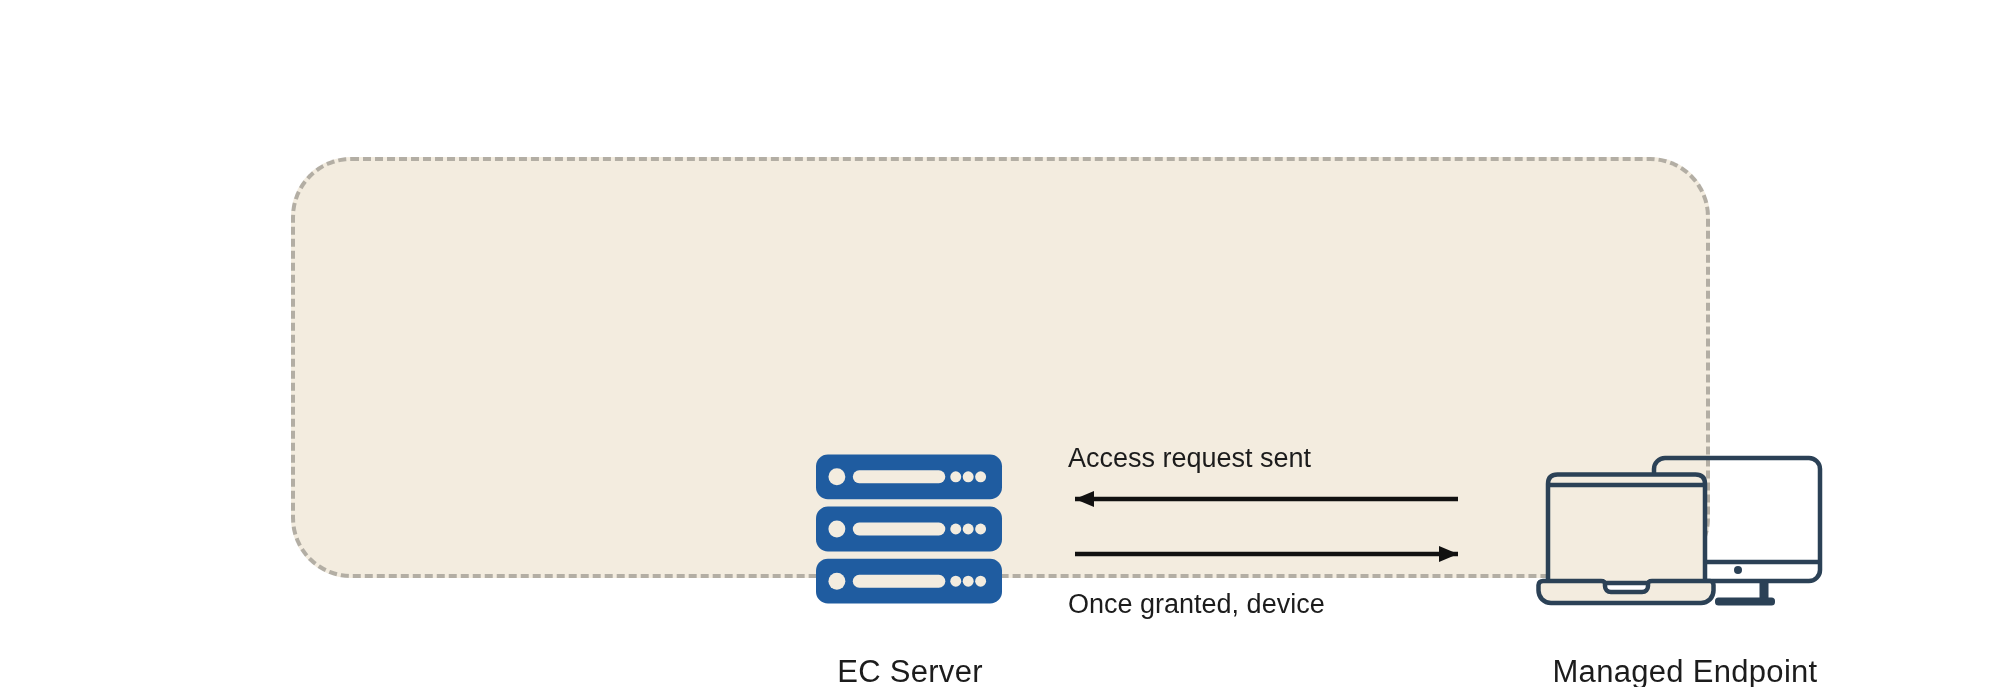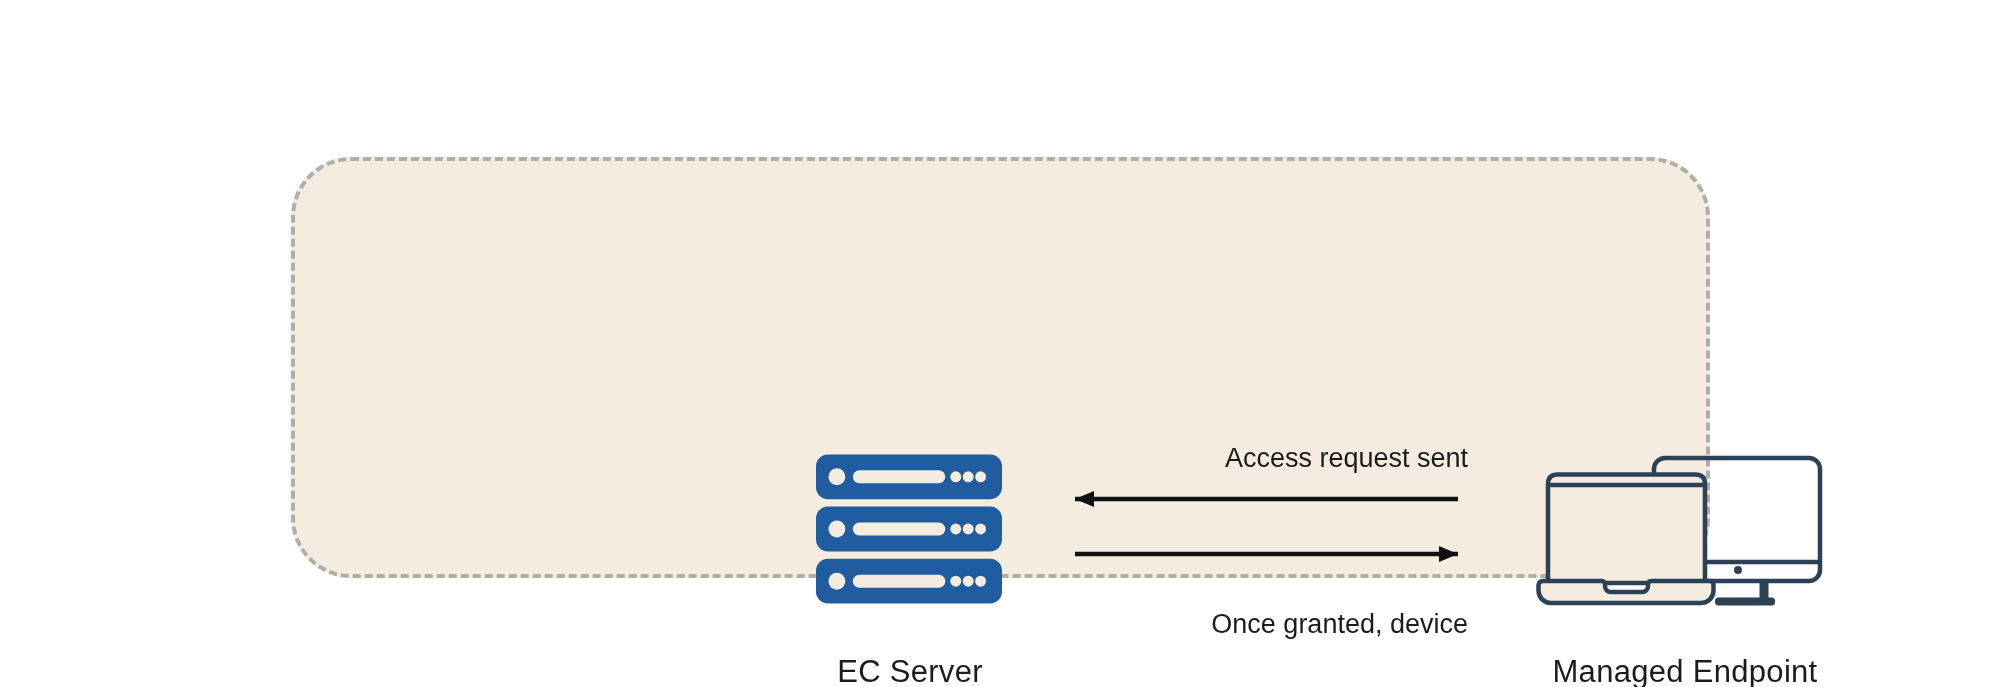--- a/index.html
+++ b/index.html
@@ -19,26 +19,26 @@
     border:4px dashed var(--panel-border,#b3aea4);
     border-radius:60px;
   }
   .icon{position:absolute;display:block;}
   .server-icon{left:521px;top:293px;width:187px;height:150px;}
   .endpoint-icon{left:1240px;top:293px;width:290px;height:152px;}
   .arrows-svg{position:absolute;left:770px;top:325px;width:410px;height:90px;}
   .flow-label{
     position:absolute;
     left:773px;width:400px;
-    text-align:right;
+    text-align:left;
     color:var(--text-color,#1c1c1c);
     font-size:27px;line-height:28px;
   }
   .flow-top{top:283px;}
-  .flow-bottom{top:444px;line-height:39px;}
+  .flow-bottom{top:424px;line-height:39px;}
   .node-label{
     position:absolute;
     width:300px;top:494px;
     text-align:center;
     color:var(--text-color,#1c1c1c);
     font-size:31px;line-height:34px;
     letter-spacing:0.3px;
   }
   .server-label{left:465px;}
   .endpoint-label{left:1240px;}

